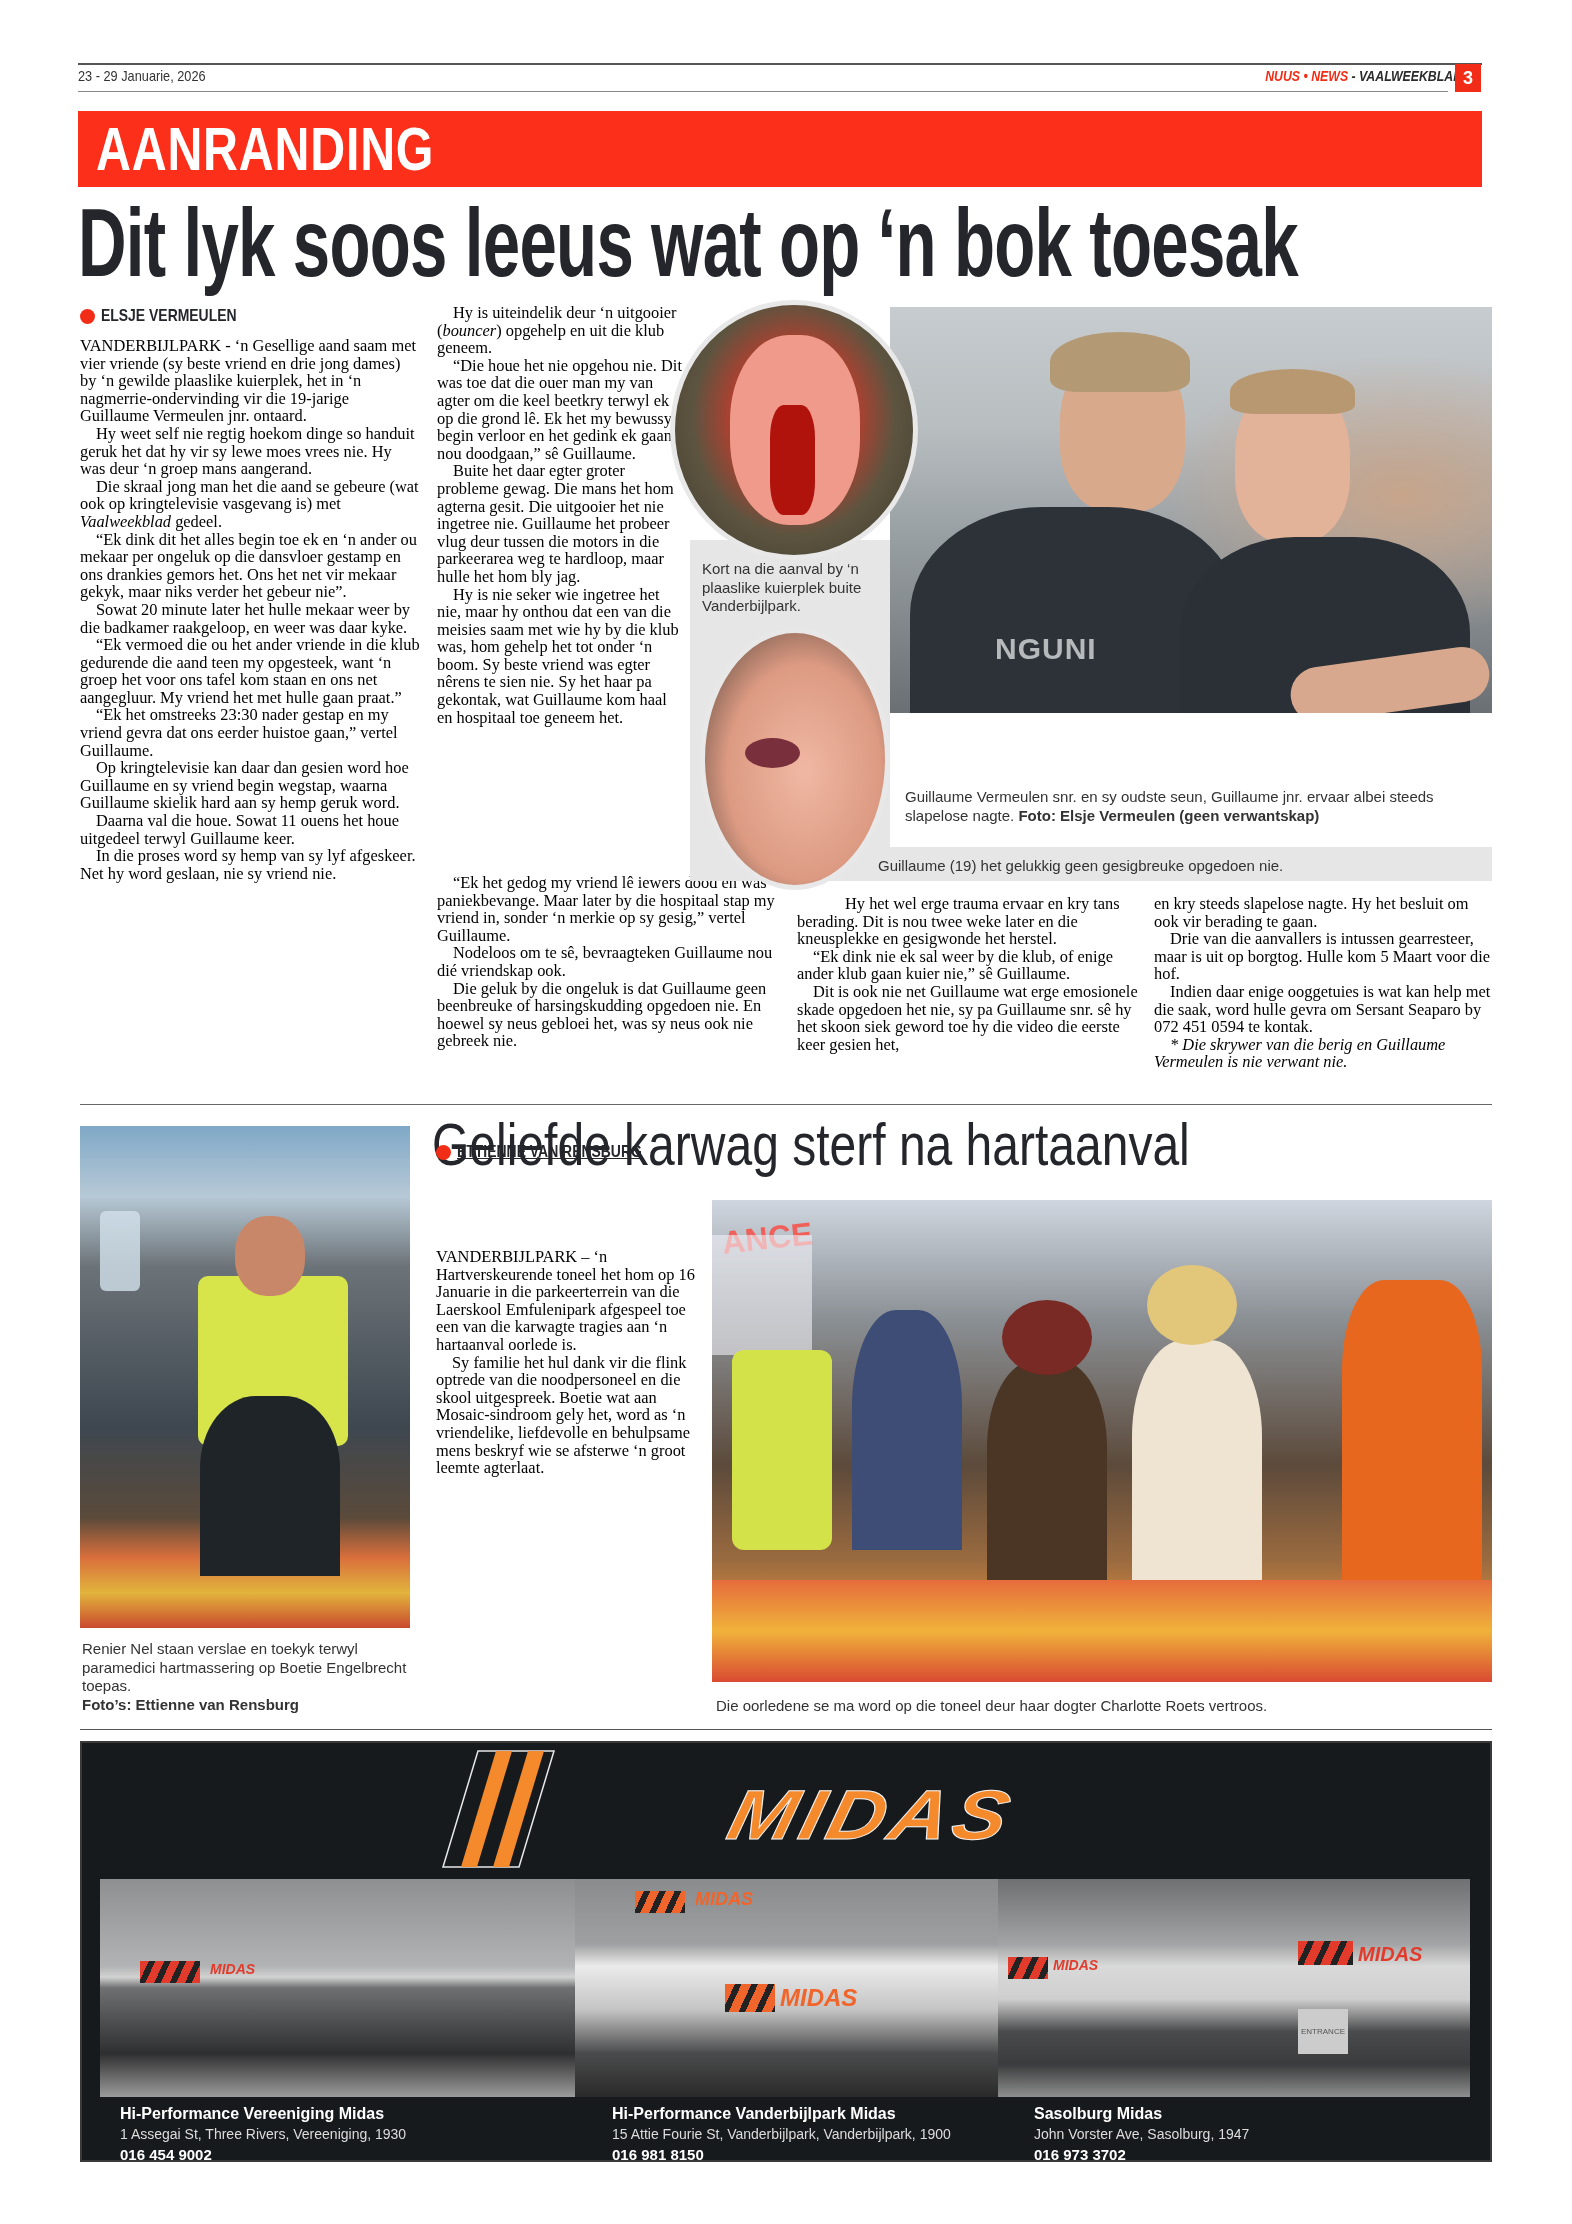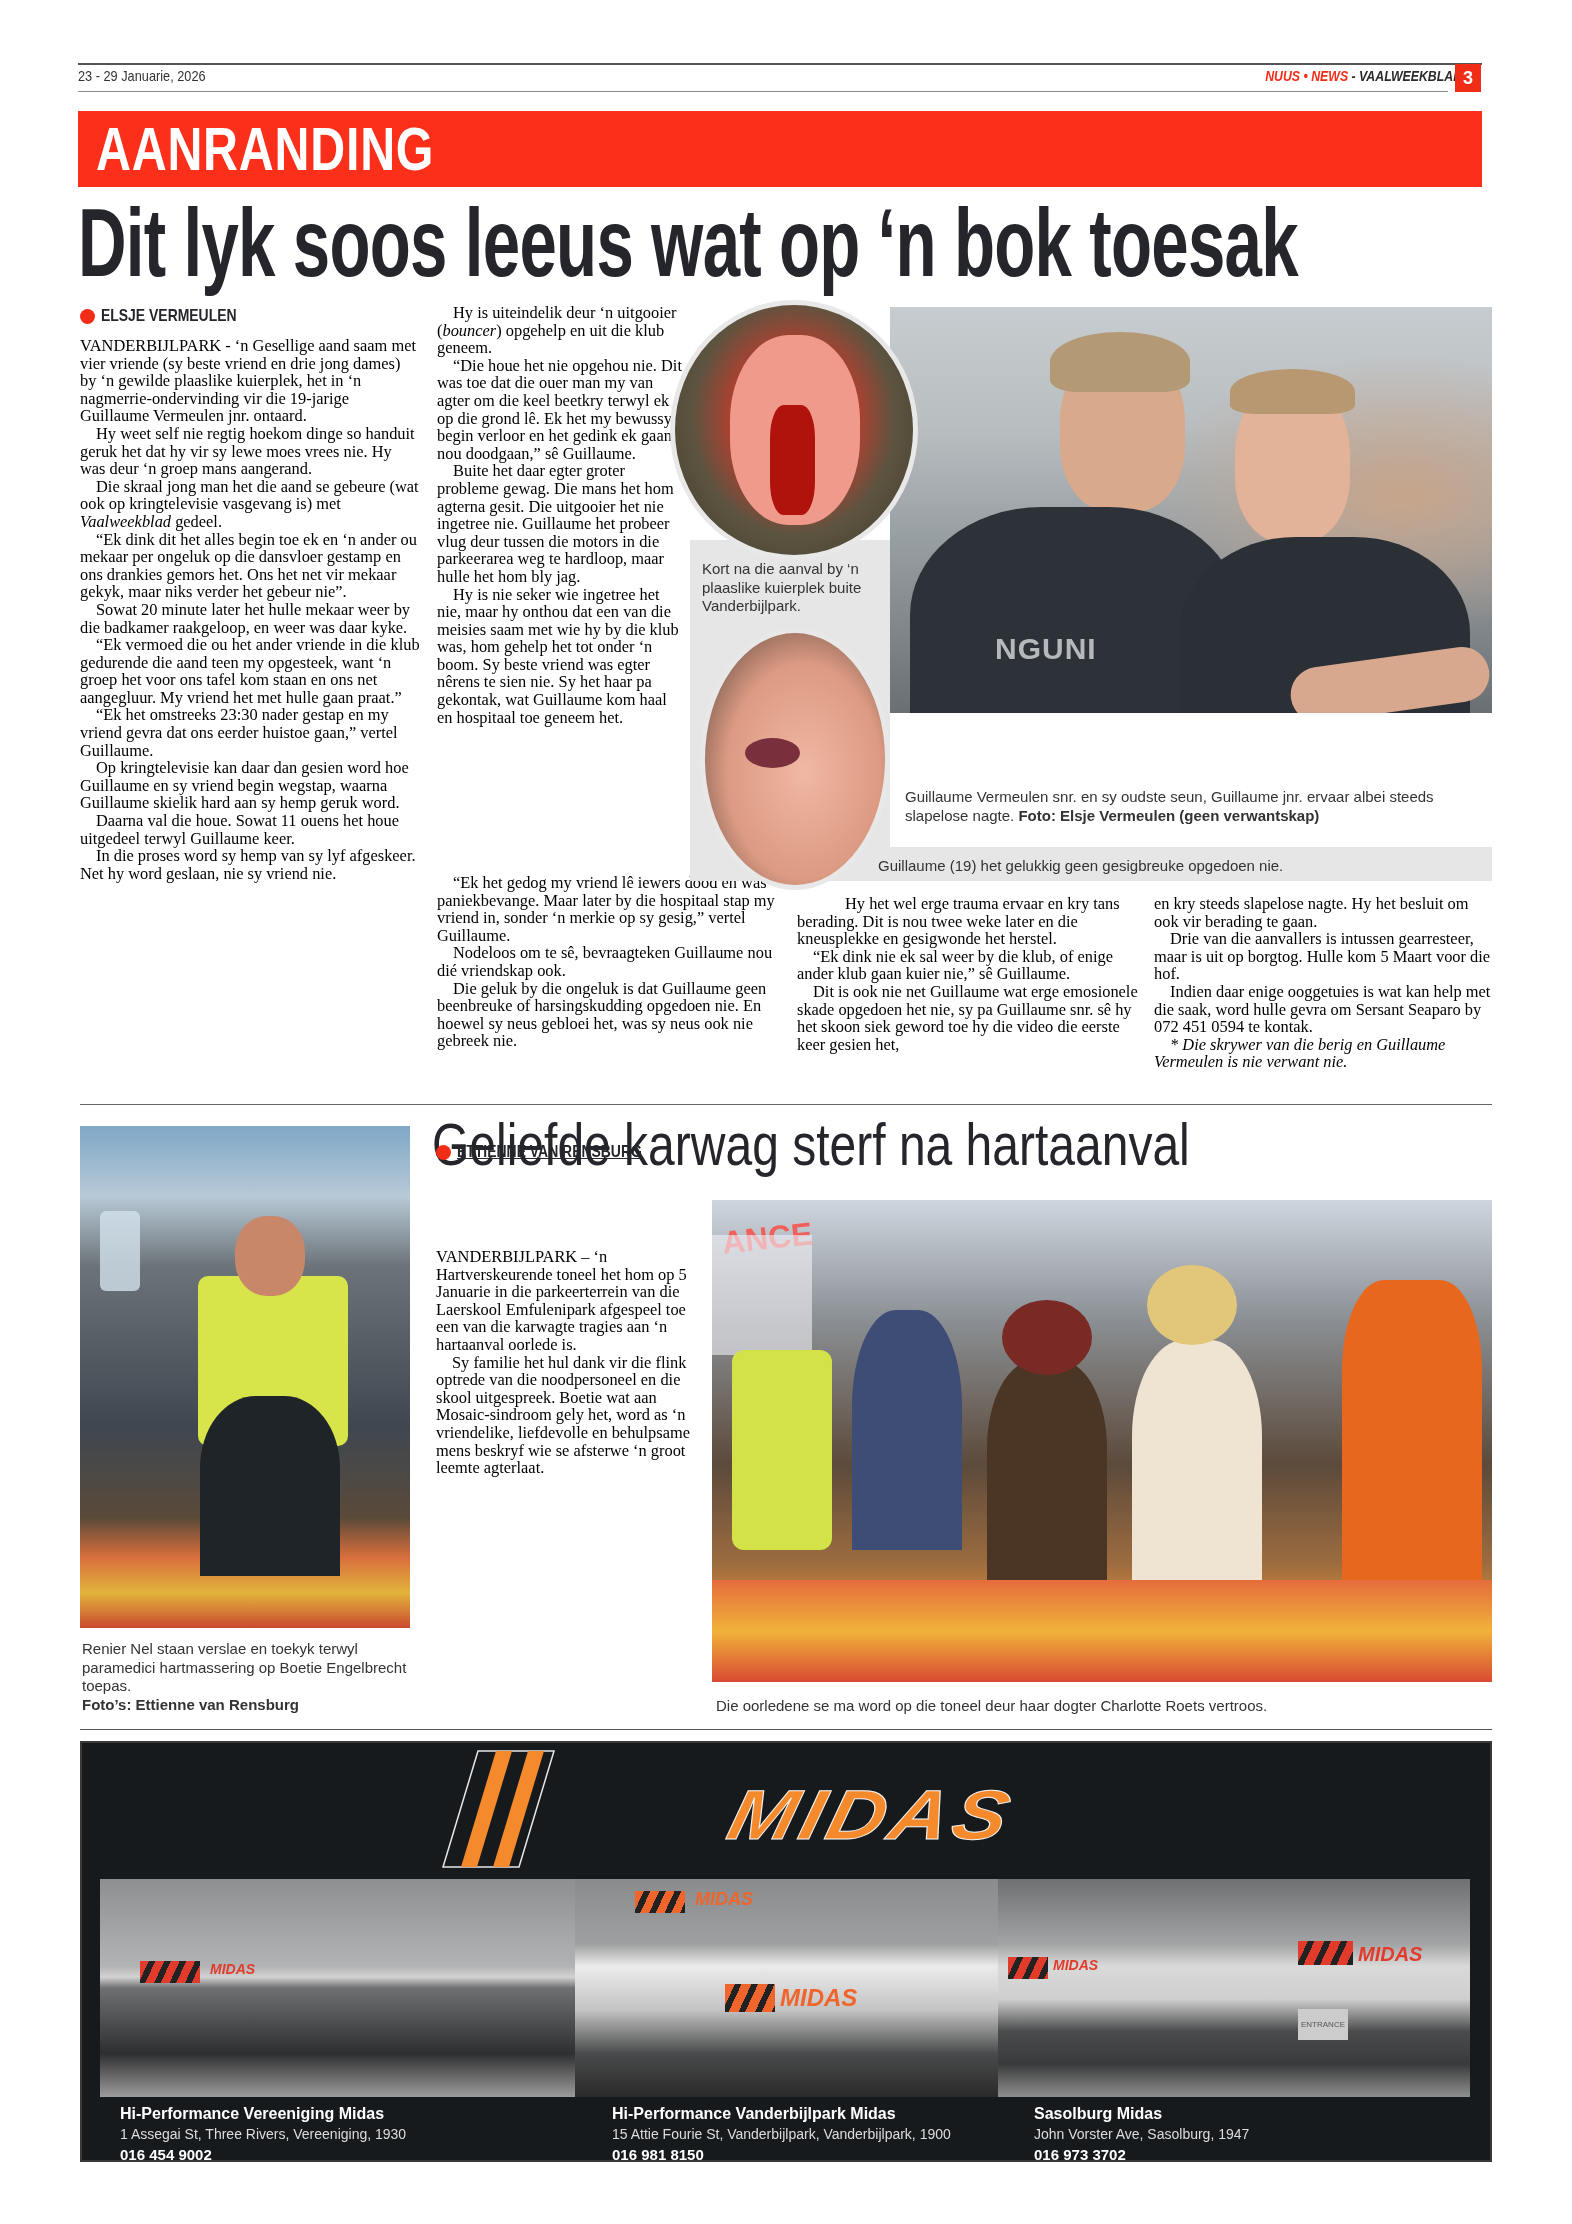--- a/index.html
+++ b/index.html
@@ -157,21 +157,21 @@
 </div>
 
 <div class="headline2">Geliefde karwag sterf na hartaanval</div>
 
 <div class="byline" style="left:436px; top:1142px;text-decoration:underline;">
   <span class="dot"></span>
   <span class="name">ETTIENNE VAN RENSBURG</span>
 </div>
 
 <div class="col" style="left:436px; top:1248px; width:270px;">
-  <p>VANDERBIJLPARK – ‘n Hartverskeurende toneel het hom op 5 Januarie in die parkeerterrein van die Laerskool Emfulenipark afgespeel toe een van die karwagte tragies aan ‘n hartaanval oorlede is.</p>
+  <p>VANDERBIJLPARK – ‘n Hartverskeurende toneel het hom op 16 Januarie in die parkeerterrein van die Laerskool Emfulenipark afgespeel toe een van die karwagte tragies aan ‘n hartaanval oorlede is.</p>
   <p class="ind">Sy familie het hul dank vir die flink optrede van die noodpersoneel en die skool uitgespreek. Boetie wat aan Mosaic-sindroom gely het, word as ‘n vriendelike, liefdevolle en behulpsame mens beskryf wie se afsterwe ‘n groot leemte agterlaat.</p>
 </div>
 
 <div class="photo" style="left:712px; top:1200px; width:780px; height:482px; background: linear-gradient(180deg,#cfd6df 0%, #8a8f94 25%, #5c4a3b 55%, #9b6b3f 75%, #e2903d 88%, #d9553a 100%);">
   <div style="position:absolute; left:10px; top:20px; font-family:'Liberation Sans',sans-serif; font-weight:bold; font-size:32px; color:#f0605a; transform:rotate(-6deg);">ANCE</div>
   <div style="position:absolute; left:0; top:35px; width:100px; height:120px; background:rgba(240,240,245,0.6);"></div>
   <div style="position:absolute; left:20px; top:150px; width:100px; height:200px; background:#d4e24a; border-radius:12px;"></div>
   <div style="position:absolute; left:140px; top:110px; width:110px; height:240px; background:#3e4d76; border-radius:40% 40% 0 0;"></div>
   <div style="position:absolute; left:275px; top:160px; width:120px; height:220px; background:#4b3525; border-radius:40% 40% 0 0;"></div>
   <div style="position:absolute; left:290px; top:100px; width:90px; height:75px; background:#7a2a25; border-radius:50%;"></div>
@@ -201,21 +201,21 @@
     <div style="position:absolute; left:60px; top:12px; width:50px; height:22px; background:repeating-linear-gradient(115deg,#f0652b 0 8px,#222 8px 14px);"></div>
     <div style="position:absolute; left:120px; top:10px; font-family:'Liberation Sans',sans-serif; font-weight:bold; font-style:italic; font-size:18px; color:#f0652b;">MIDAS</div>
     <div style="position:absolute; left:150px; top:105px; width:50px; height:28px; background:repeating-linear-gradient(115deg,#f0652b 0 9px,#222 9px 15px);"></div>
     <div style="position:absolute; left:205px; top:105px; font-family:'Liberation Sans',sans-serif; font-weight:bold; font-style:italic; font-size:24px; color:#f0652b;">MIDAS</div>
   </div>
   <div class="photo" style="left:916px; top:136px; width:472px; height:218px; background:linear-gradient(180deg,#6f7071 0%,#a3a4a5 30%,#d9d9d9 40%,#cfcfcf 55%,#4a4b4c 70%,#3a3b3c 85%,#8f8f8f 100%);">
     <div style="position:absolute; left:10px; top:78px; width:40px; height:22px; background:repeating-linear-gradient(115deg,#e23b2b 0 8px,#222 8px 14px);"></div>
     <div style="position:absolute; left:55px; top:78px; font-family:'Liberation Sans',sans-serif; font-weight:bold; font-style:italic; font-size:14px; color:#e23b2b;">MIDAS</div>
     <div style="position:absolute; left:300px; top:62px; width:55px; height:24px; background:repeating-linear-gradient(115deg,#e23b2b 0 9px,#222 9px 15px);"></div>
     <div style="position:absolute; left:360px; top:64px; font-family:'Liberation Sans',sans-serif; font-weight:bold; font-style:italic; font-size:20px; color:#e23b2b;">MIDAS</div>
-    <div style="position:absolute; left:300px; top:130px; font-family:'Liberation Sans',sans-serif; font-size:8px; color:#555; background:#ccc; padding:11px 3px;">ENTRANCE</div>
+    <div style="position:absolute; left:300px; top:130px; font-family:'Liberation Sans',sans-serif; font-size:8px; color:#555; background:#ccc; padding:18px 3px;">ENTRANCE</div>
   </div>
 
   <div class="ad-store" style="left:38px; top:362px;">
     <div class="nm">Hi-Performance Vereeniging Midas</div>
     <div class="addr">1 Assegai St, Three Rivers, Vereeniging, 1930</div>
     <div class="ph">016 454 9002</div>
   </div>
   <div class="ad-store" style="left:530px; top:362px;">
     <div class="nm">Hi-Performance Vanderbijlpark Midas</div>
     <div class="addr">15 Attie Fourie St, Vanderbijlpark, Vanderbijlpark, 1900</div>

